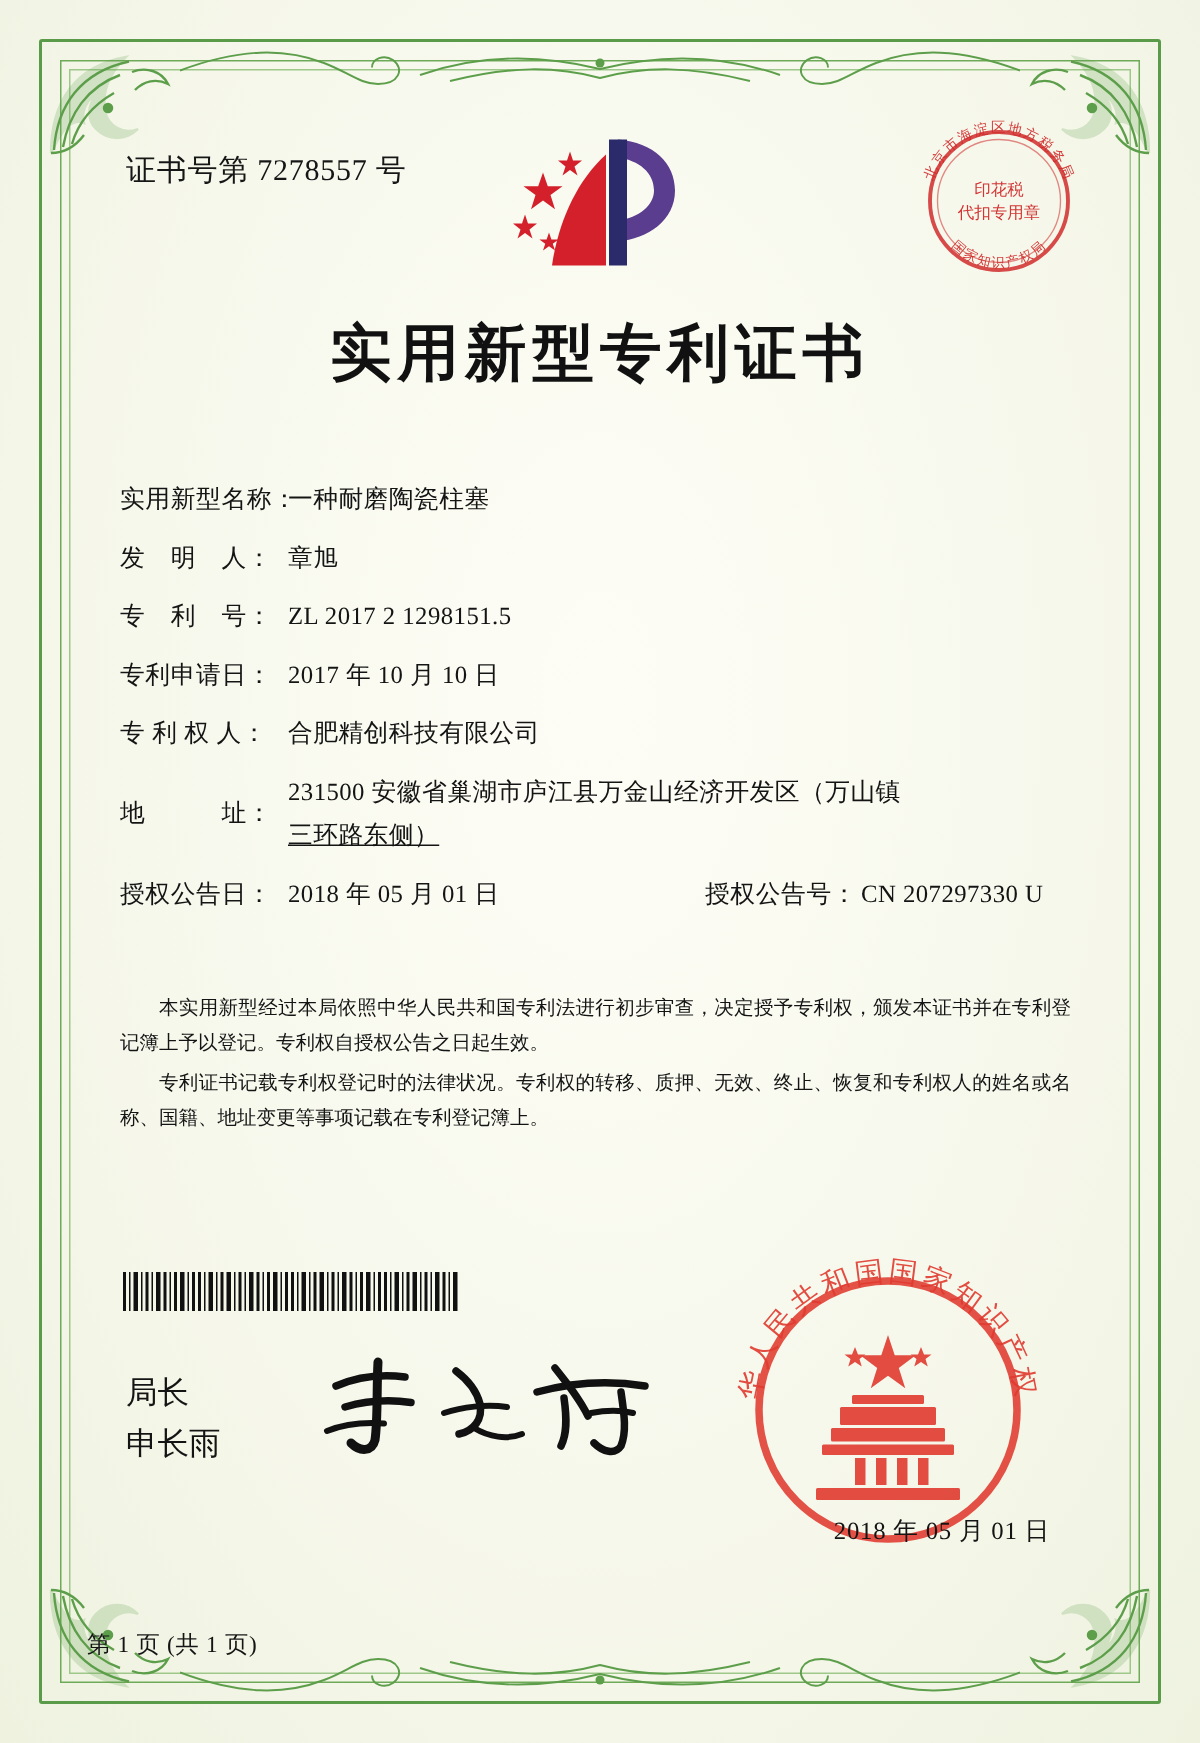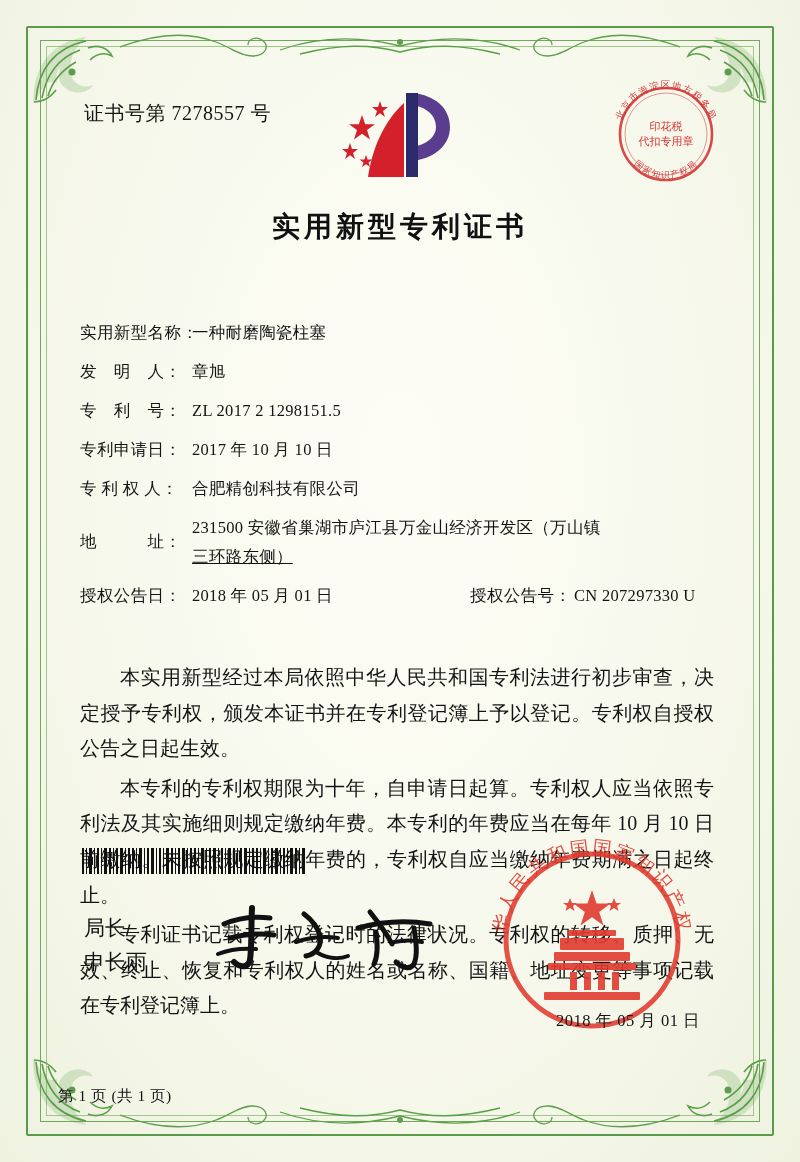--- a/index.html
+++ b/index.html
@@ -107,21 +107,21 @@
   }
   .stamp-tax svg { width:100%; height:100%; display:block; }
 
   
   .title {
     position: absolute;
     top: 148px;
     left: 0;
     right: 0;
     text-align: center;
-    font-size: 28px;
+    font-size: 41px;
     font-weight: bold;
     letter-spacing: 4px;
     color: #111;
     font-family: "Liberation Serif", "DejaVu Serif", serif;
   }
 
   
   .fields {
     position: absolute;
     top: 265px;
@@ -155,21 +155,21 @@
   .pair-left { display: flex; flex: 0 0 390px; }
   .pair-right { display: flex; flex: 1; }
   .pair-right .field-label { width: 104px; flex: 0 0 104px; }
 
   
   .paragraphs {
     position: absolute;
     top: 600px;
     left: 22px;
     right: 28px;
-    font-size: 20px;
+    font-size: 13px;
     line-height: 1.78;
     text-align: justify;
     color: #141414;
   }
   .paragraphs p {
     margin: 0 0 4px 0;
     text-indent: 2em;
   }
 
   
@@ -389,21 +389,20 @@
         <div class="pair-right">
           <div class="field-label">授权公告号：</div>
           <div class="field-value">CN 207297330 U</div>
         </div>
       </div>
 
     </div>
 
     <div class="paragraphs">
       <p>本实用新型经过本局依照中华人民共和国专利法进行初步审查，决定授予专利权，颁发本证书并在专利登记簿上予以登记。专利权自授权公告之日起生效。</p>
-      <p>本专利的专利权期限为十年，自申请日起算。专利权人应当依照专利法及其实施细则规定缴纳年费。本专利的年费应当在每年 10 月 10 日前缴纳。未按照规定缴纳年费的，专利权自应当缴纳年费期满之日起终止。</p>
       <p>专利证书记载专利权登记时的法律状况。专利权的转移、质押、无效、终止、恢复和专利权人的姓名或名称、国籍、地址变更等事项记载在专利登记簿上。</p>
     </div>
 
     <div class="barcode">
       <svg viewBox="0 0 226 26" preserveAspectRatio="none">
         <g fill="#111">
           <rect x="0" y="0" width="2" height="26"></rect>
             <rect x="4" y="0" width="1" height="26"></rect>
           <rect x="7" y="0" width="3" height="26"></rect>
             <rect x="12" y="0" width="1" height="26"></rect>

